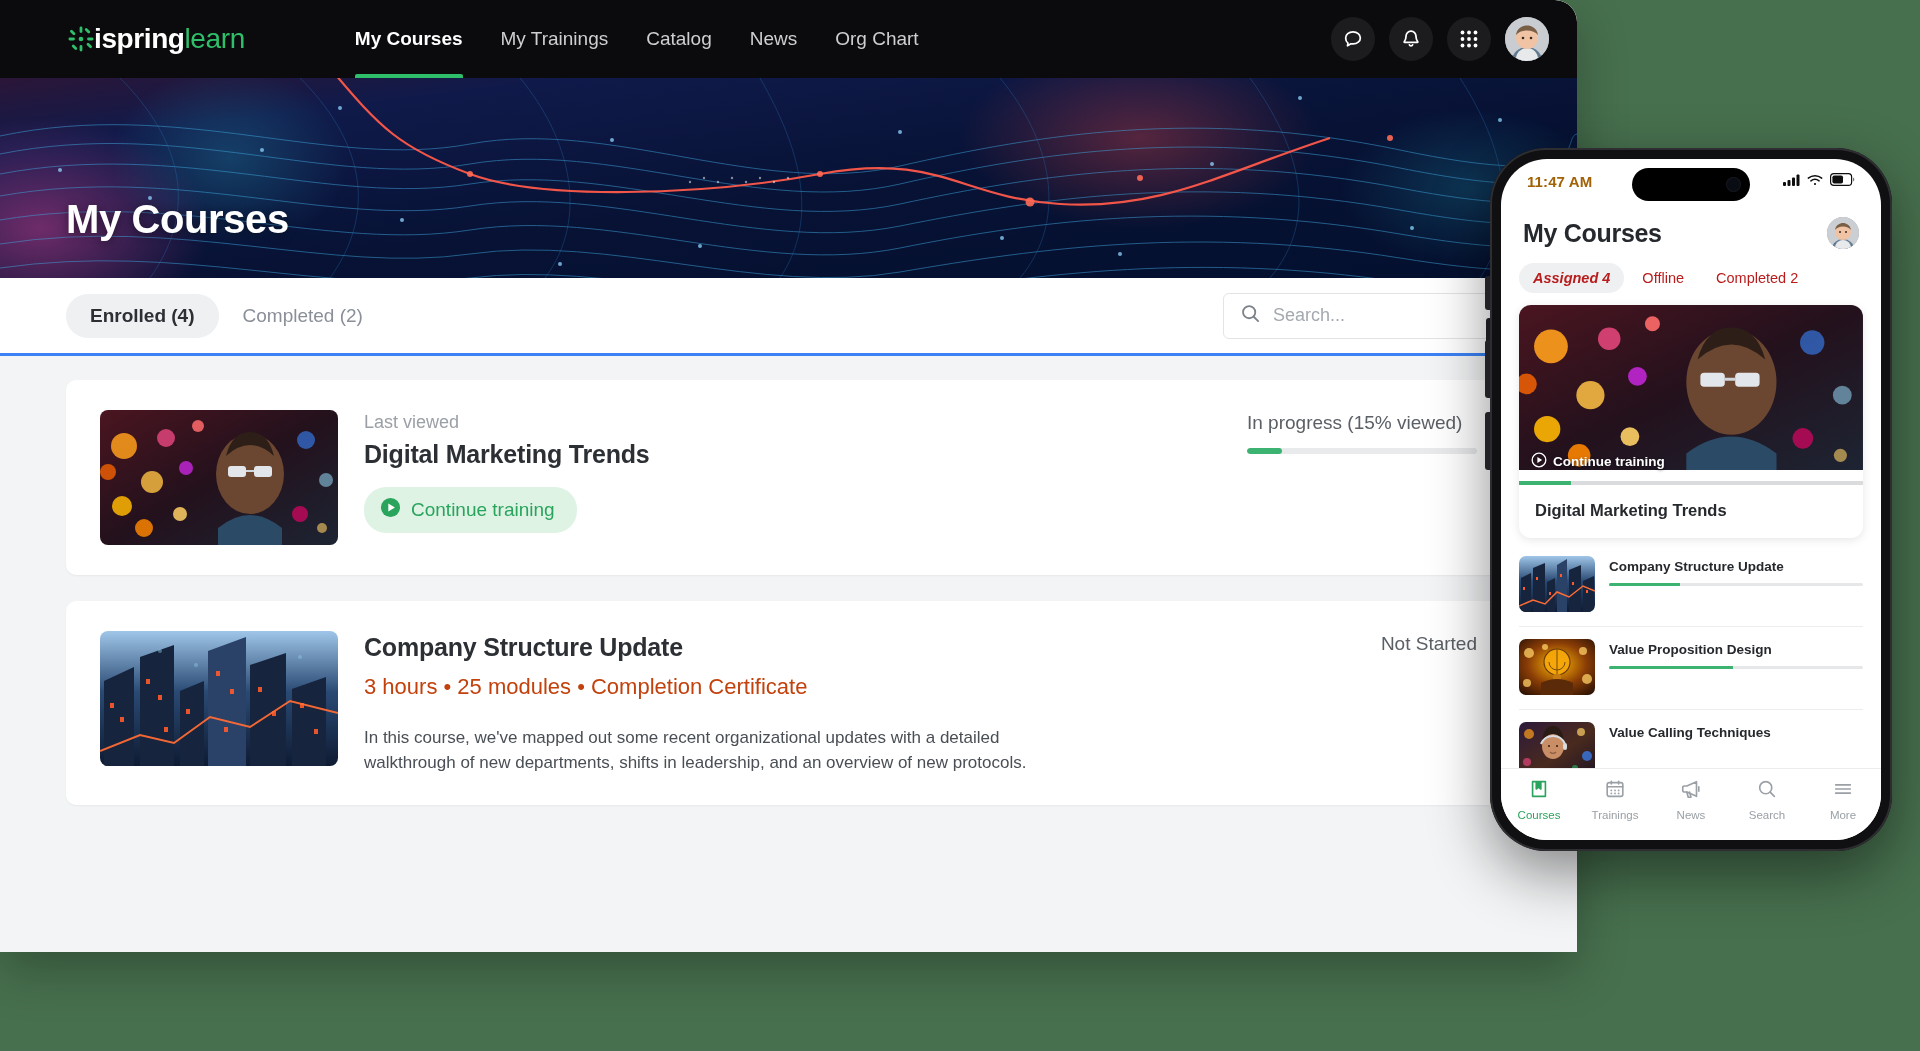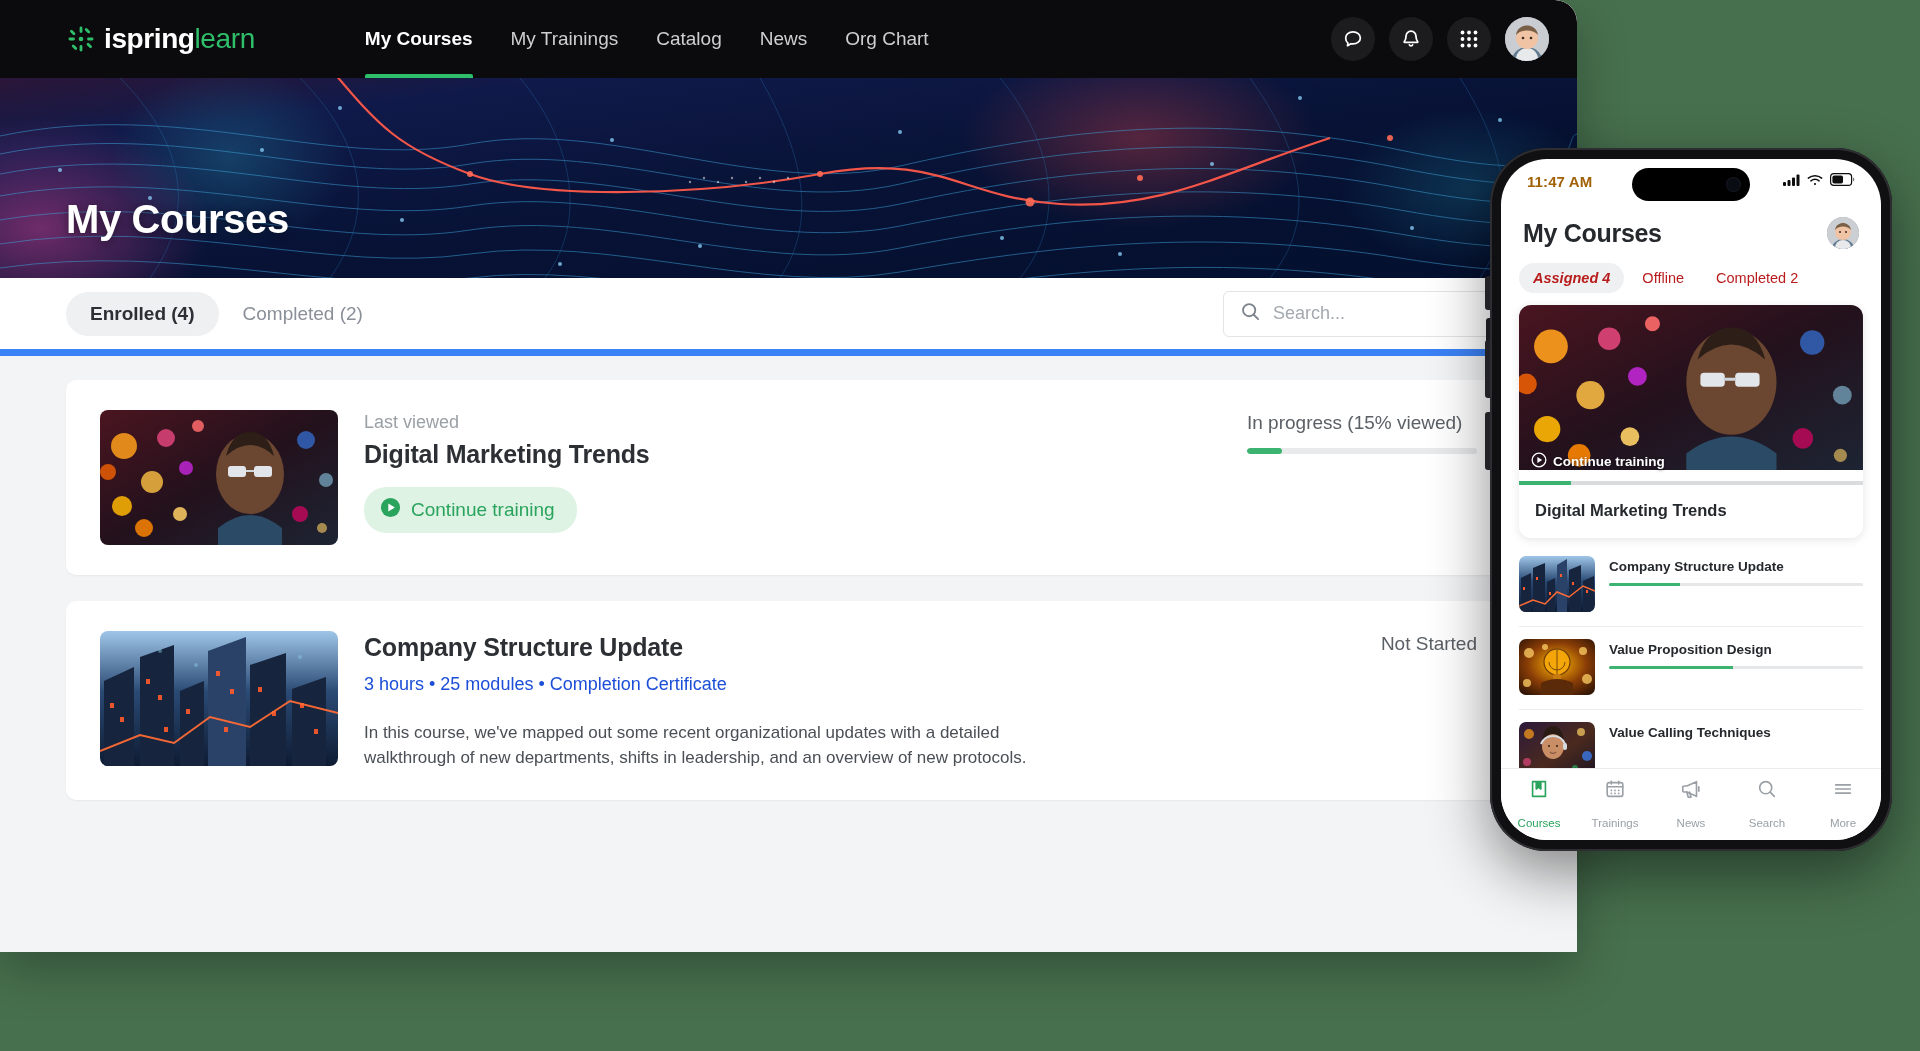--- a/index.html
+++ b/index.html
@@ -24,21 +24,21 @@
   }
   
   .topnav {
     position: relative;
     height: 78px;
     background: #0b0b0d;
     border-radius: 0 22px 0 0;
     display: flex; align-items: center;
     padding: 0 28px 0 68px;
   }
-  .logo { display: flex; align-items: center; gap: 10px; }
+  .logo { display: flex; align-items: center; }
   .logo-mark { width: 26px; height: 26px; position: relative; display:block; }
   .logo-text { font-size: 28px; font-weight: 700; letter-spacing: -0.4px; color:#fff; line-height:1; }
   .logo-text .g { color: #2fbf6a; font-weight: 400; }
 
   .mainmenu { display: flex; align-items: center; gap: 38px; margin-left: 110px; height: 78px; }
   .menu-item {
     position: relative; height: 78px; display: flex; align-items: center;
     color: #cfcfd2; font-size: 19px; cursor: pointer; white-space: nowrap;
   }
   .menu-item.active { color: #ffffff; font-weight: 700; }
@@ -69,21 +69,21 @@
   .hero-title {
     position: absolute; left: 66px; bottom: 36px;
     color: #fff; font-size: 40px; font-weight: 700; letter-spacing: -.4px;
     text-shadow: 0 2px 10px rgba(0,0,0,.45);
   }
 
   
   .tabsbar {
     height: 78px; background: #ffffff;
     display: flex; align-items: center; padding: 0 24px 0 66px;
-    border-bottom: 7px solid #3b82f6;
+    border-bottom: 3px solid #3b82f6;
   }
   .pill {
     padding: 11px 24px; border-radius: 22px; font-size: 19px;
     color: #8a8f98; cursor: pointer; white-space: nowrap;
   }
   .pill.active { background: #eef0f1; color: #2c2f33; font-weight: 700; }
   .searchbox {
     margin-left: auto; width: 330px; height: 46px;
     border: 1px solid #e2e4e7; border-radius: 6px; background:#fff;
     display: flex; align-items: center; gap: 12px; padding: 0 16px;
@@ -103,21 +103,21 @@
   }
   .thumb { width: 238px; height: 135px; border-radius: 8px; overflow: hidden; flex: 0 0 auto; position: relative; }
   .card-body { flex: 1 1 auto; min-width: 0; padding-top: 2px; }
   .eyebrow { font-size: 18px; color: #9aa0a6; margin-bottom: 7px; }
   .course-title { font-size: 25px; font-weight: 700; color: #2c2f33; letter-spacing: -.2px; }
   .continue-btn {
     margin-top: 18px; display: inline-flex; align-items: center; gap: 10px;
     background: #dff3e5; color: #2aa45c; border-radius: 22px;
     padding: 10px 22px 10px 16px; font-size: 19px; cursor: pointer;
   }
-  .meta { font-size: 18px; color: #1d4ed8; margin-top: 12px; }
+  .meta { font-size: 22px; color: #c2410c; margin-top: 12px; }
   .desc { font-size: 17px; color: #4a4f55; line-height: 1.45; margin-top: 26px; max-width: 690px; }
   .status-col { position: absolute; right: 34px; top: 32px; width: 230px; text-align: left; }
   .status-col.right-al { text-align: right; }
   .status-text { font-size: 19px; color: #5b6066; }
   .progress { margin-top: 14px; height: 6px; background: #e9eaec; border-radius: 3px; overflow: hidden; }
   .progress > i { display: block; height: 100%; background: #3cb371; border-radius: 3px; }
 
   
   .phone {
     position: absolute; left: 1490px; top: 148px;
@@ -180,21 +180,21 @@
   .mrow-body { flex: 1 1 auto; padding-top: 3px; min-width: 0; }
   .mrow-title { font-size: 13.5px; font-weight: 700; color: #25282c; }
   .mprog { margin-top: 9px; height: 3px; background: #e6e7e9; border-radius: 2px; overflow: hidden; }
   .mprog > i { display: block; height: 100%; background: #3cb371; }
 
   .tabbar {
     position: absolute; left: 0; right: 0; bottom: 0; height: 72px;
     background: #fff; border-top: 1px solid #ececee;
     display: flex; align-items: flex-start; justify-content: space-around; padding-top: 9px;
   }
-  .tbitem { display: flex; flex-direction: column; align-items: center; gap: 13px; width: 66px; cursor: pointer; }
+  .tbitem { display: flex; flex-direction: column; align-items: center; gap: 5px; width: 66px; cursor: pointer; }
   .tblabel { font-size: 11.5px; color: #9aa0a6; }
   .tbitem.active .tblabel { color: #2aa45c; }
 
   
   .art { position: absolute; inset: 0; }
 </style>
 </head>
 <body>
 
 <div class="stage">

